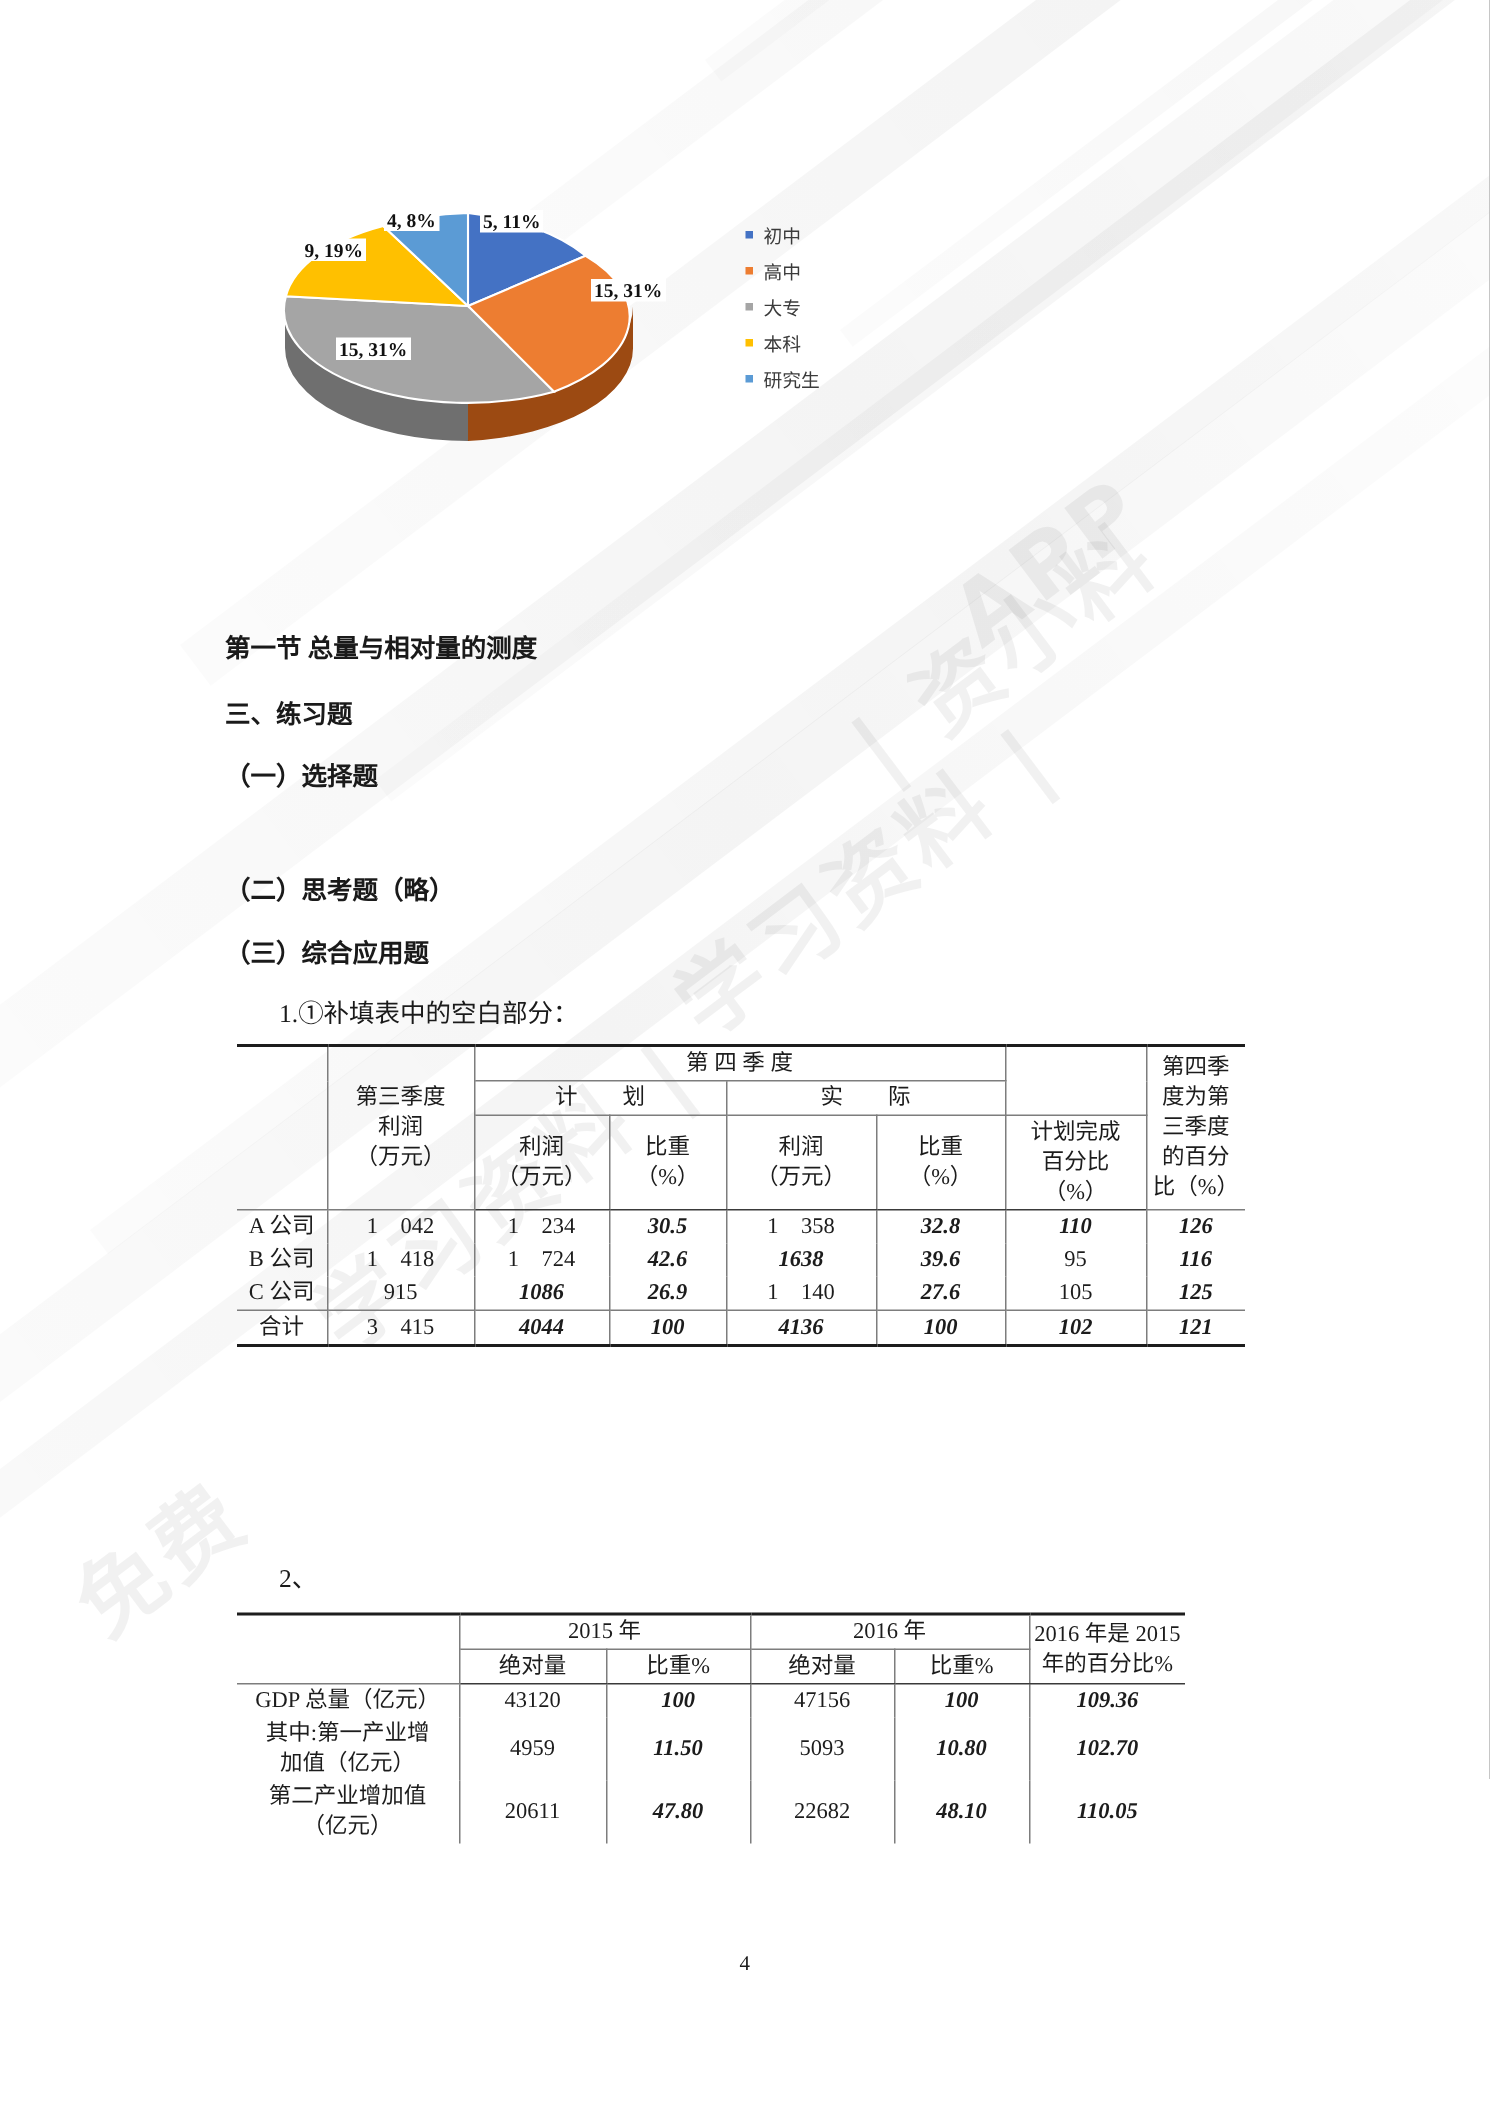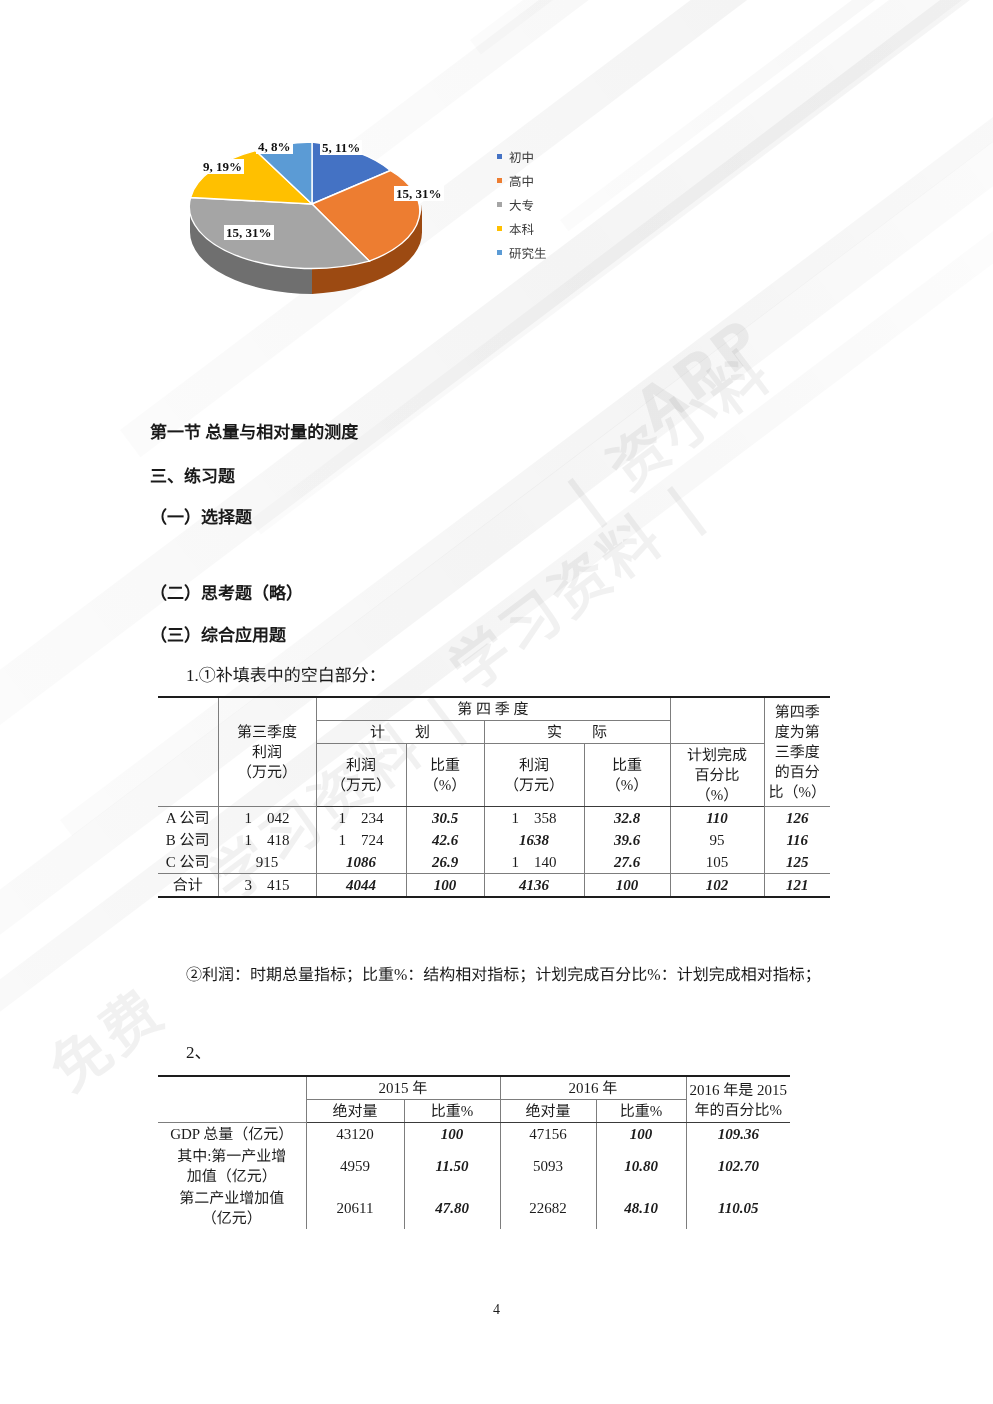--- a/index.html
+++ b/index.html
@@ -344,21 +344,20 @@
         <td class="thick-bottom bi">4044</td>
         <td class="thick-bottom bi">100</td>
         <td class="thick-bottom bi">4136</td>
         <td class="thick-bottom bi">100</td>
         <td class="thick-bottom bi">102</td>
         <td class="thick-bottom noborder-r bi">121</td>
       </tr>
     </tbody>
   </table>
 
-  <div class="blk" style="left:186px; top:962px; font-size:16px;">②利润：时期总量指标；比重%：结构相对指标；计划完成百分比%：计划完成相对指标；</div>
   <div class="blk" style="left:186px; top:1040px;">2、</div>
 
   <table class="doc-table" style="left:158px; top:1075px; width:632px;">
     <colgroup>
       <col style="width:148px">
       <col style="width:98px">
       <col style="width:96px">
       <col style="width:96px">
       <col style="width:90px">
       <col style="width:104px">

